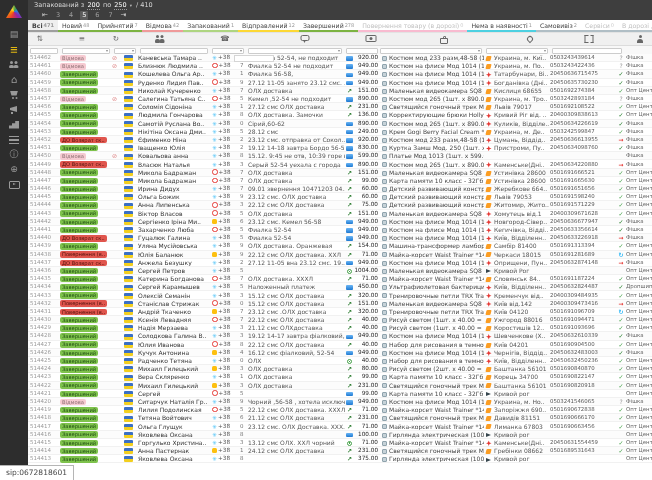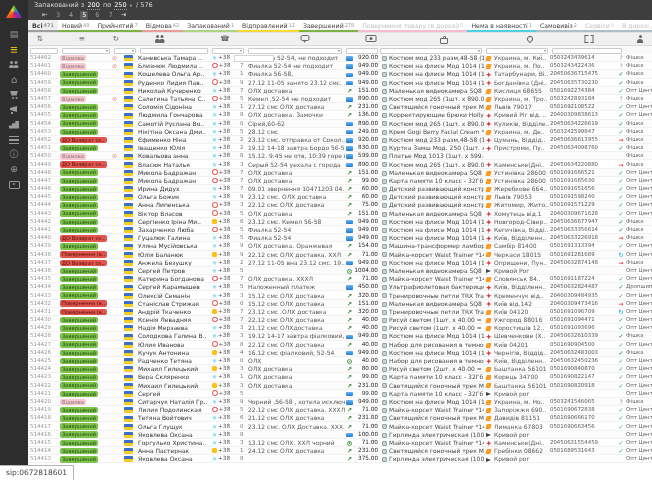--- a/index.html
+++ b/index.html
@@ -183,21 +183,21 @@
     </div>
 </div>
 
 <div id="main">
   <div id="topbar">
     <div class="tline1">
       <span>Запакований з</span>
       <span class="num">200</span>
       <span>по</span>
       <span class="num">250</span><span class="caret">▾</span>
-      <span>/ 576</span>
+      <span>/ 410</span>
     </div>
     <div class="tline2">
       <span class="pgnav">⇤</span>
       <span style="display:flex;gap:5px">
           <span class="pg">3</span>
           <span class="pg">4</span>
           <span class="pg cur">5</span>
           <span class="pg">6</span>
           <span class="pg">7</span>
         </span>

